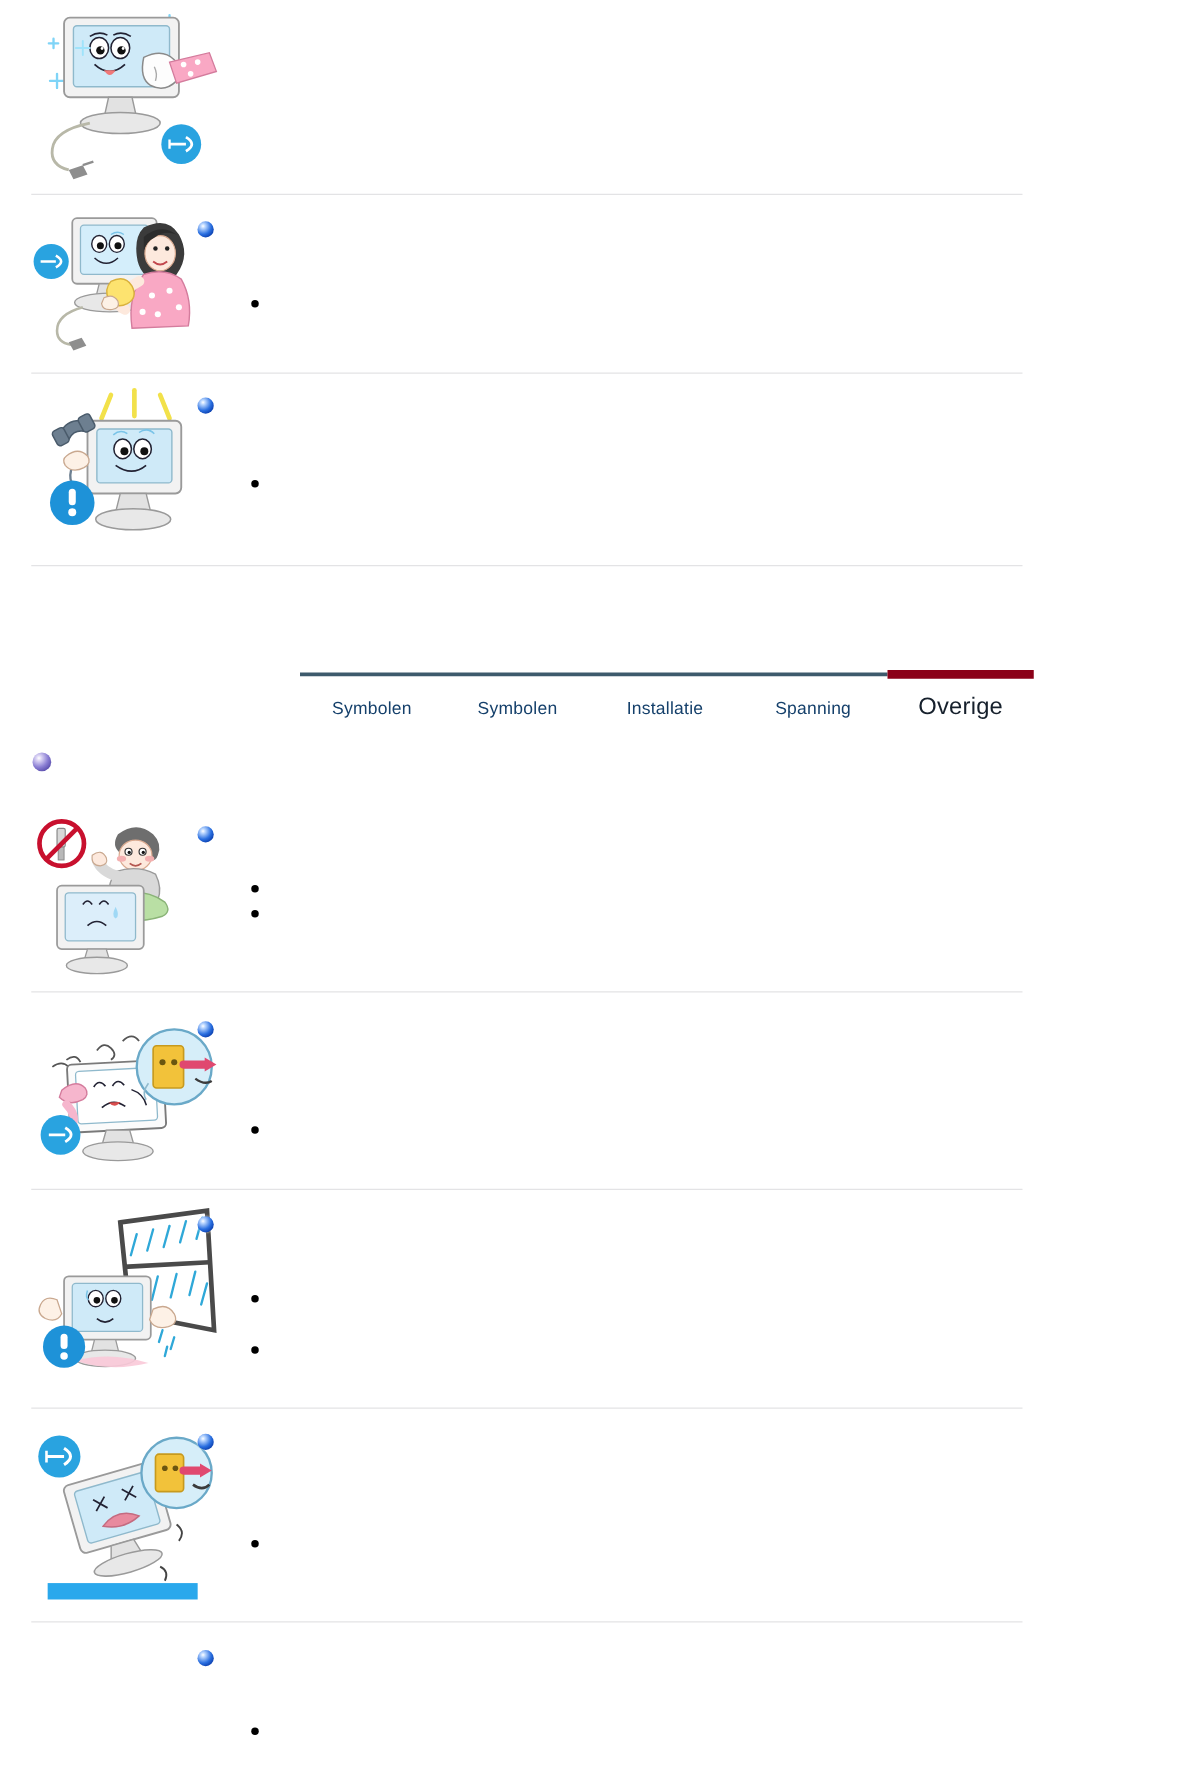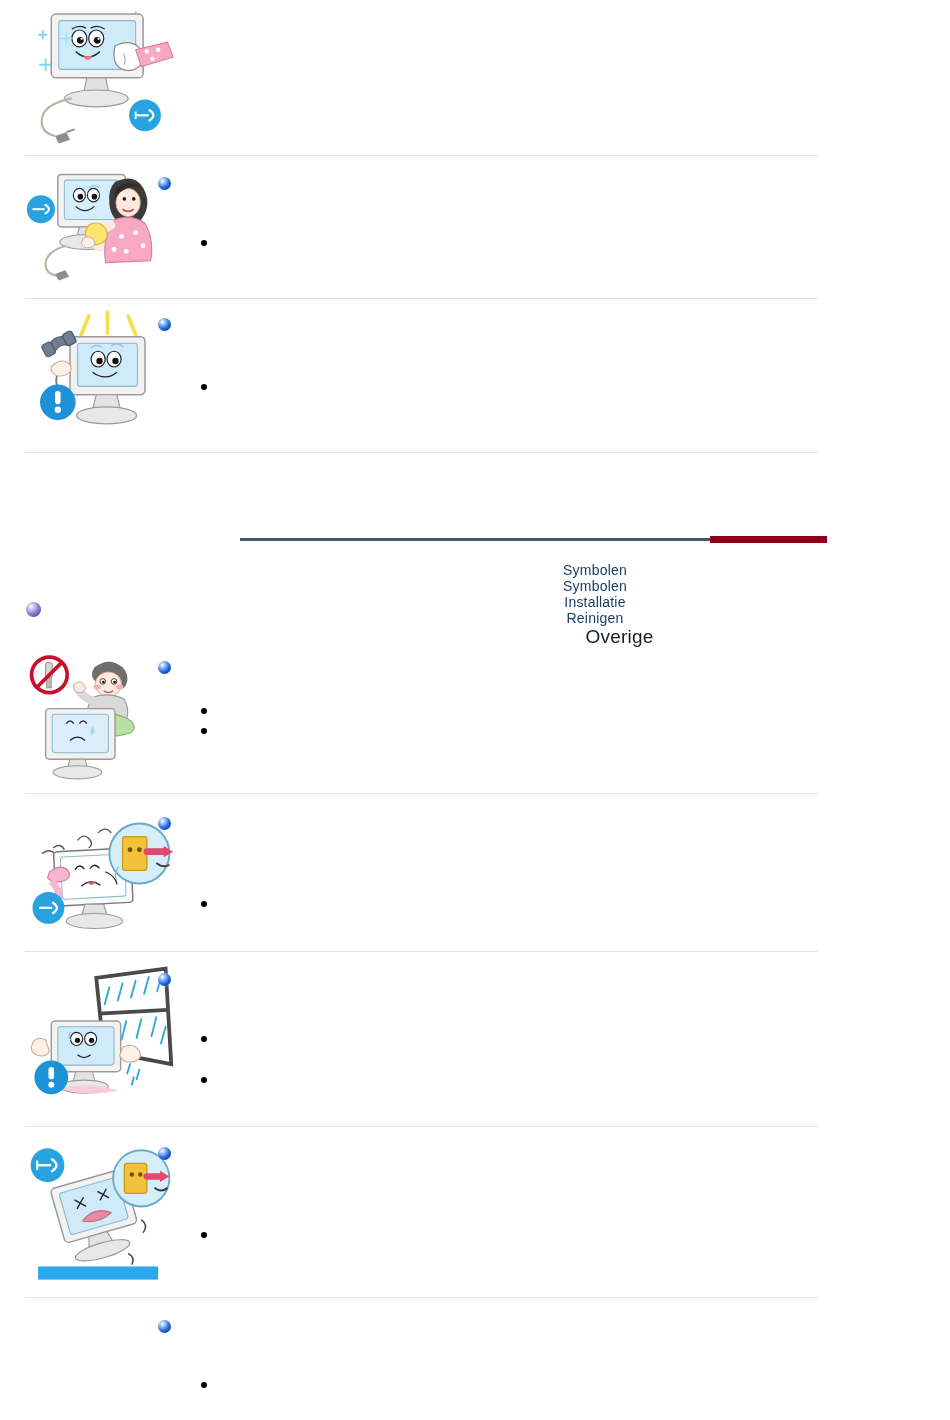--- a/index.html
+++ b/index.html
@@ -68,22 +68,22 @@
   }
   .tab-rule{
     position:absolute;left:0;top:6px;width:470px;height:3px;
     background:#3d5a6c;
   }
   .tab-rule-active{
     position:absolute;left:470px;top:4px;width:117px;height:7px;
     background:#8b0018;
   }
   .tabs{
-    position:absolute;left:0;top:30px;width:710px;height:40px;
-    display:flex;align-items:center;flex-direction:column;
+    position:absolute;left:0;top:14px;width:710px;height:40px;
+    display:flex;align-items:center;
   }
   .tab{
     font-size:14px;color:#15406b;
     text-align:center;
     letter-spacing:.2px;
     white-space:nowrap;
   }
   .tab.active{
     font-size:19px;color:#16202c;
   }
@@ -254,22 +254,22 @@
   </div>
   <div class="hr" style="top:452px;"></div>
 
   <div class="tabbar">
     <div class="tab-rule"></div>
     <div class="tab-rule-active"></div>
     <div class="tabs">
       <div class="tab" style="width:115px;">Symbolen</div>
       <div class="tab" style="width:118px;">Symbolen</div>
       <div class="tab" style="width:118px;">Installatie</div>
-      <div class="tab" style="width:119px;">Reinigen</div>
-      <div class="tab active" style="width:117px;text-align:right;">Overige</div>
+      <div class="tab" style="width:119px;">Spanning</div>
+      <div class="tab active" style="width:117px;">Overige</div>
       <div class="tab clipped"></div>
     </div>
   </div>
 
   <div class="section" style="top:602px;height:36px;">
     <div class="sphere violet" style="position:absolute;left:26px;top:0px;width:15px;height:15px;"></div>
     <div class="txt head" style="left:50px;top:-2px;width:700px;"></div>
   </div>
 
   <div class="row" style="top:650px;height:140px;">

